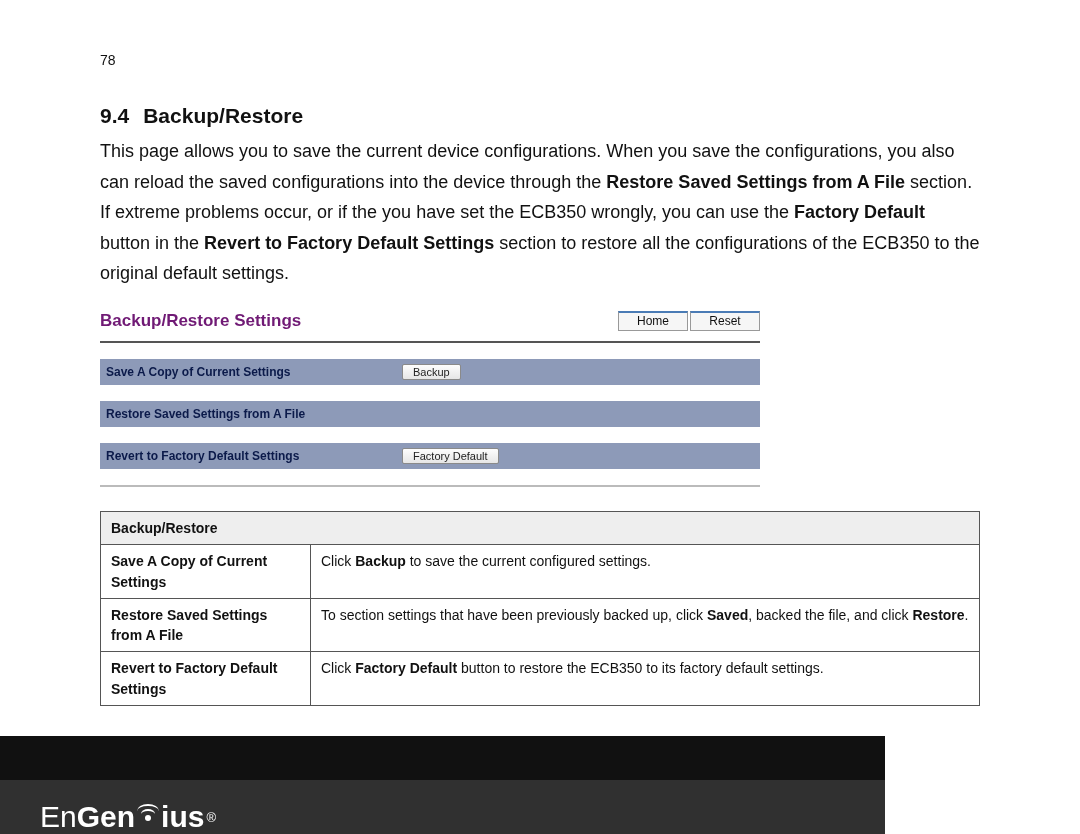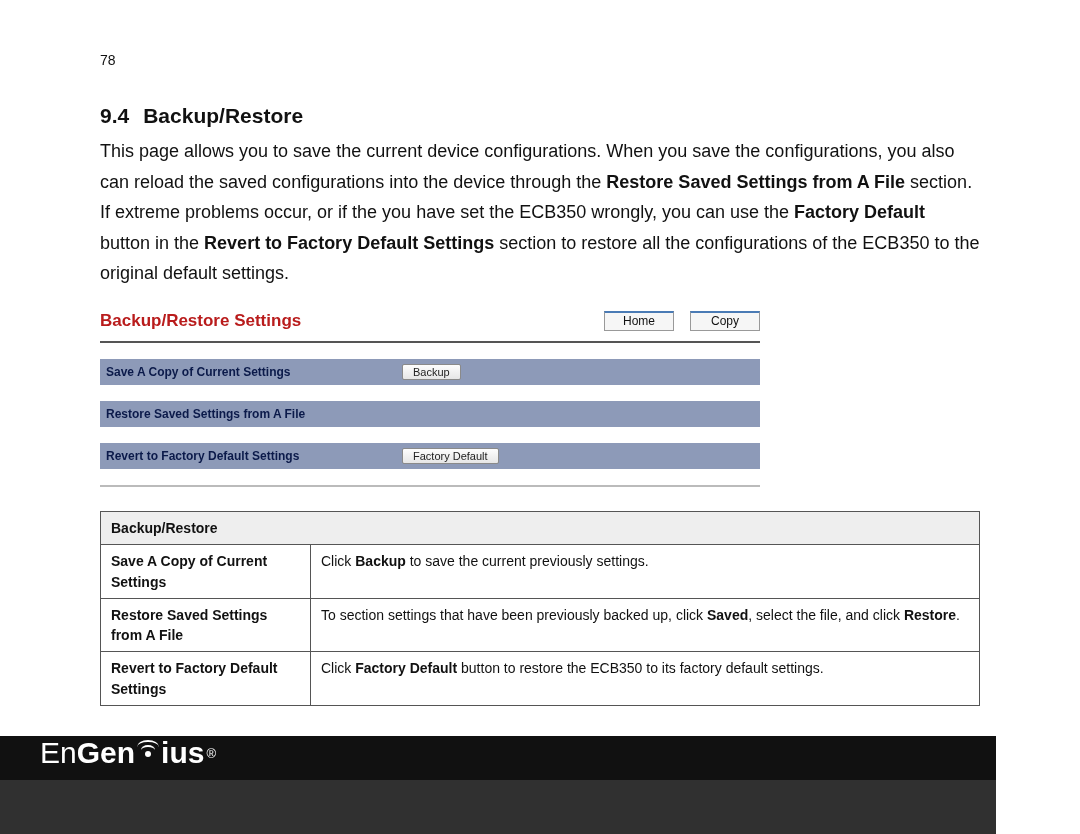--- a/index.html
+++ b/index.html
@@ -7,39 +7,39 @@
   .page { padding: 52px 100px 12px 100px; }
   .page-number { font-size: 14px; margin-bottom: 36px; }
   .heading { font-size: 21px; font-weight: 700; margin-bottom: 8px; }
   .heading .secnum { margin-right: 14px; }
   .intro { font-size: 18px; line-height: 1.7; margin-bottom: 22px; }
   .intro b { font-weight: 700; }
 
   
   .shot { width: 660px; margin-bottom: 24px; }
   .shot-header { display: flex; align-items: flex-end; justify-content: space-between; padding-bottom: 10px; }
-  .shot-title { color: #b91c1c; font-weight: 700; font-size: 17px; font-family: Arial, sans-serif; }
-  .shot-buttons { display: flex; gap: 16px; }
+  .shot-title { color: #701a75; font-weight: 700; font-size: 17px; font-family: Arial, sans-serif; }
+  .shot-buttons { display: flex; gap: 2px; }
   .topbtn { width: 70px; height: 20px; font-size: 12px; background: #f6f6f6; border: 1px solid #999; border-top: 2px solid #4a7bb5; display: flex; align-items: center; justify-content: center; cursor: pointer; }
   .hr1 { height: 2px; background: #555; margin-bottom: 16px; }
   .row { display: flex; align-items: center; background: #8d9ab8; height: 26px; color: #0b1a4a; font-size: 12px; font-family: Arial, sans-serif; font-weight: 700; margin-bottom: 16px; }
   .row .rlabel { width: 300px; padding-left: 6px; }
   .row .rcontrols { flex: 1; display: flex; align-items: center; gap: 6px; padding-left: 2px; }
   .sbtn { font-size: 11px; font-family: Arial, sans-serif; background: linear-gradient(#fdfdfd,#e6e6e6); border: 1px solid #8a8a8a; border-radius: 2px; padding: 1px 10px; cursor: pointer; color: #222; font-weight: 400; }
   .finput { width: 160px; height: 18px; background: #fff; border: 1px solid #8a8a8a; }
   .hr2 { height: 2px; background: #bbb; margin-top: 8px; }
 
   
   table.desc { width: 100%; border-collapse: collapse; font-size: 14px; margin-top: 10px; }
   table.desc th, table.desc td { border: 1px solid #555; padding: 6px 10px; text-align: left; vertical-align: top; line-height: 1.45; }
   table.desc th { background: #eee; font-weight: 700; }
   table.desc td.key { font-weight: 700; width: 210px; }
 
   
-  .footer { position: absolute; left: 0; top: 736px; width: 996px; height: 98px; background: linear-gradient(#111 0 44px, #303030 44px 100%); display: flex; align-items: flex-start; padding-left: 40px; }
+  .footer { position: absolute; left: 0; top: 736px; width: 885px; height: 98px; background: linear-gradient(#111 0 44px, #303030 44px 100%); display: flex; align-items: flex-end; padding-left: 40px; }
   .logo { color: #fff; font-size: 30px; font-family: "Segoe UI", Arial, sans-serif; display: flex; align-items: center; }
   .logo .en { font-weight: 400; }
   .logo .genius { font-weight: 700; }
   .logo .reg { font-size: 13px; vertical-align: super; margin-left: 2px; }
   .wifi { position: relative; width: 30px; height: 24px; margin: 0 -2px 8px -2px; }
   .wifi::before, .wifi::after, .wifi span {
     content: ""; position: absolute; border: 2px solid #fff; border-bottom: none; border-left: none; border-right: none; border-radius: 50%; left: 50%; transform: translateX(-50%);
   }
   .wifi span:nth-child(1){ width: 6px; height: 6px; top: 14px; background:#fff; border:none; border-radius:50%; }
   .wifi span:nth-child(2){ width: 14px; height: 10px; top: 8px; border-width:2px 0 0 0; }
@@ -57,21 +57,21 @@
 
   <p class="intro">
     <span>This page allows you to save the current device configurations. When you save the configurations, you also can reload the saved configurations into the device through the </span><b>Restore Saved Settings from A File</b><span> section. If extreme problems occur, or if the you have set the ECB350 wrongly, you can use the </span><b>Factory Default</b><span> button in the </span><b>Revert to Factory Default Settings</b><span> section to restore all the configurations of the ECB350 to the original default settings.</span>
   </p>
 
   <div class="shot">
     <div class="shot-header">
       <div class="shot-title">Backup/Restore Settings</div>
       <div class="shot-buttons">
         <div class="topbtn">Home</div>
-        <div class="topbtn">Copy</div>
+        <div class="topbtn">Reset</div>
       </div>
     </div>
     <div class="hr1"></div>
 
     <div class="row">
       <div class="rlabel">Save A Copy of Current Settings</div>
       <div class="rcontrols">
         <button class="sbtn">Backup</button>
       </div>
     </div>
@@ -91,27 +91,27 @@
   </div>
 
   <table class="desc">
     <tbody>
         <tr>
       <th colspan="2">Backup/Restore</th>
     </tr>
     <tr>
       <td class="key">Save A Copy of Current Settings</td>
       <td>
-        <span>Click </span><b>Backup</b><span> to save the current previously settings.</span>
+        <span>Click </span><b>Backup</b><span> to save the current configured settings.</span>
       </td>
     </tr>
     <tr>
       <td class="key">Restore Saved Settings from A File</td>
       <td>
-        <span>To section settings that have been previously backed up, click </span><b>Saved</b><span>, select the file, and click </span><b>Restore</b><span>.</span>
+        <span>To section settings that have been previously backed up, click </span><b>Saved</b><span>, backed the file, and click </span><b>Restore</b><span>.</span>
       </td>
     </tr>
     <tr>
       <td class="key">Revert to Factory Default Settings</td>
       <td>
         <span>Click </span><b>Factory Default</b><span> button to restore the ECB350 to its factory default settings.</span>
       </td>
     </tr>
   </tbody>
     </table>

